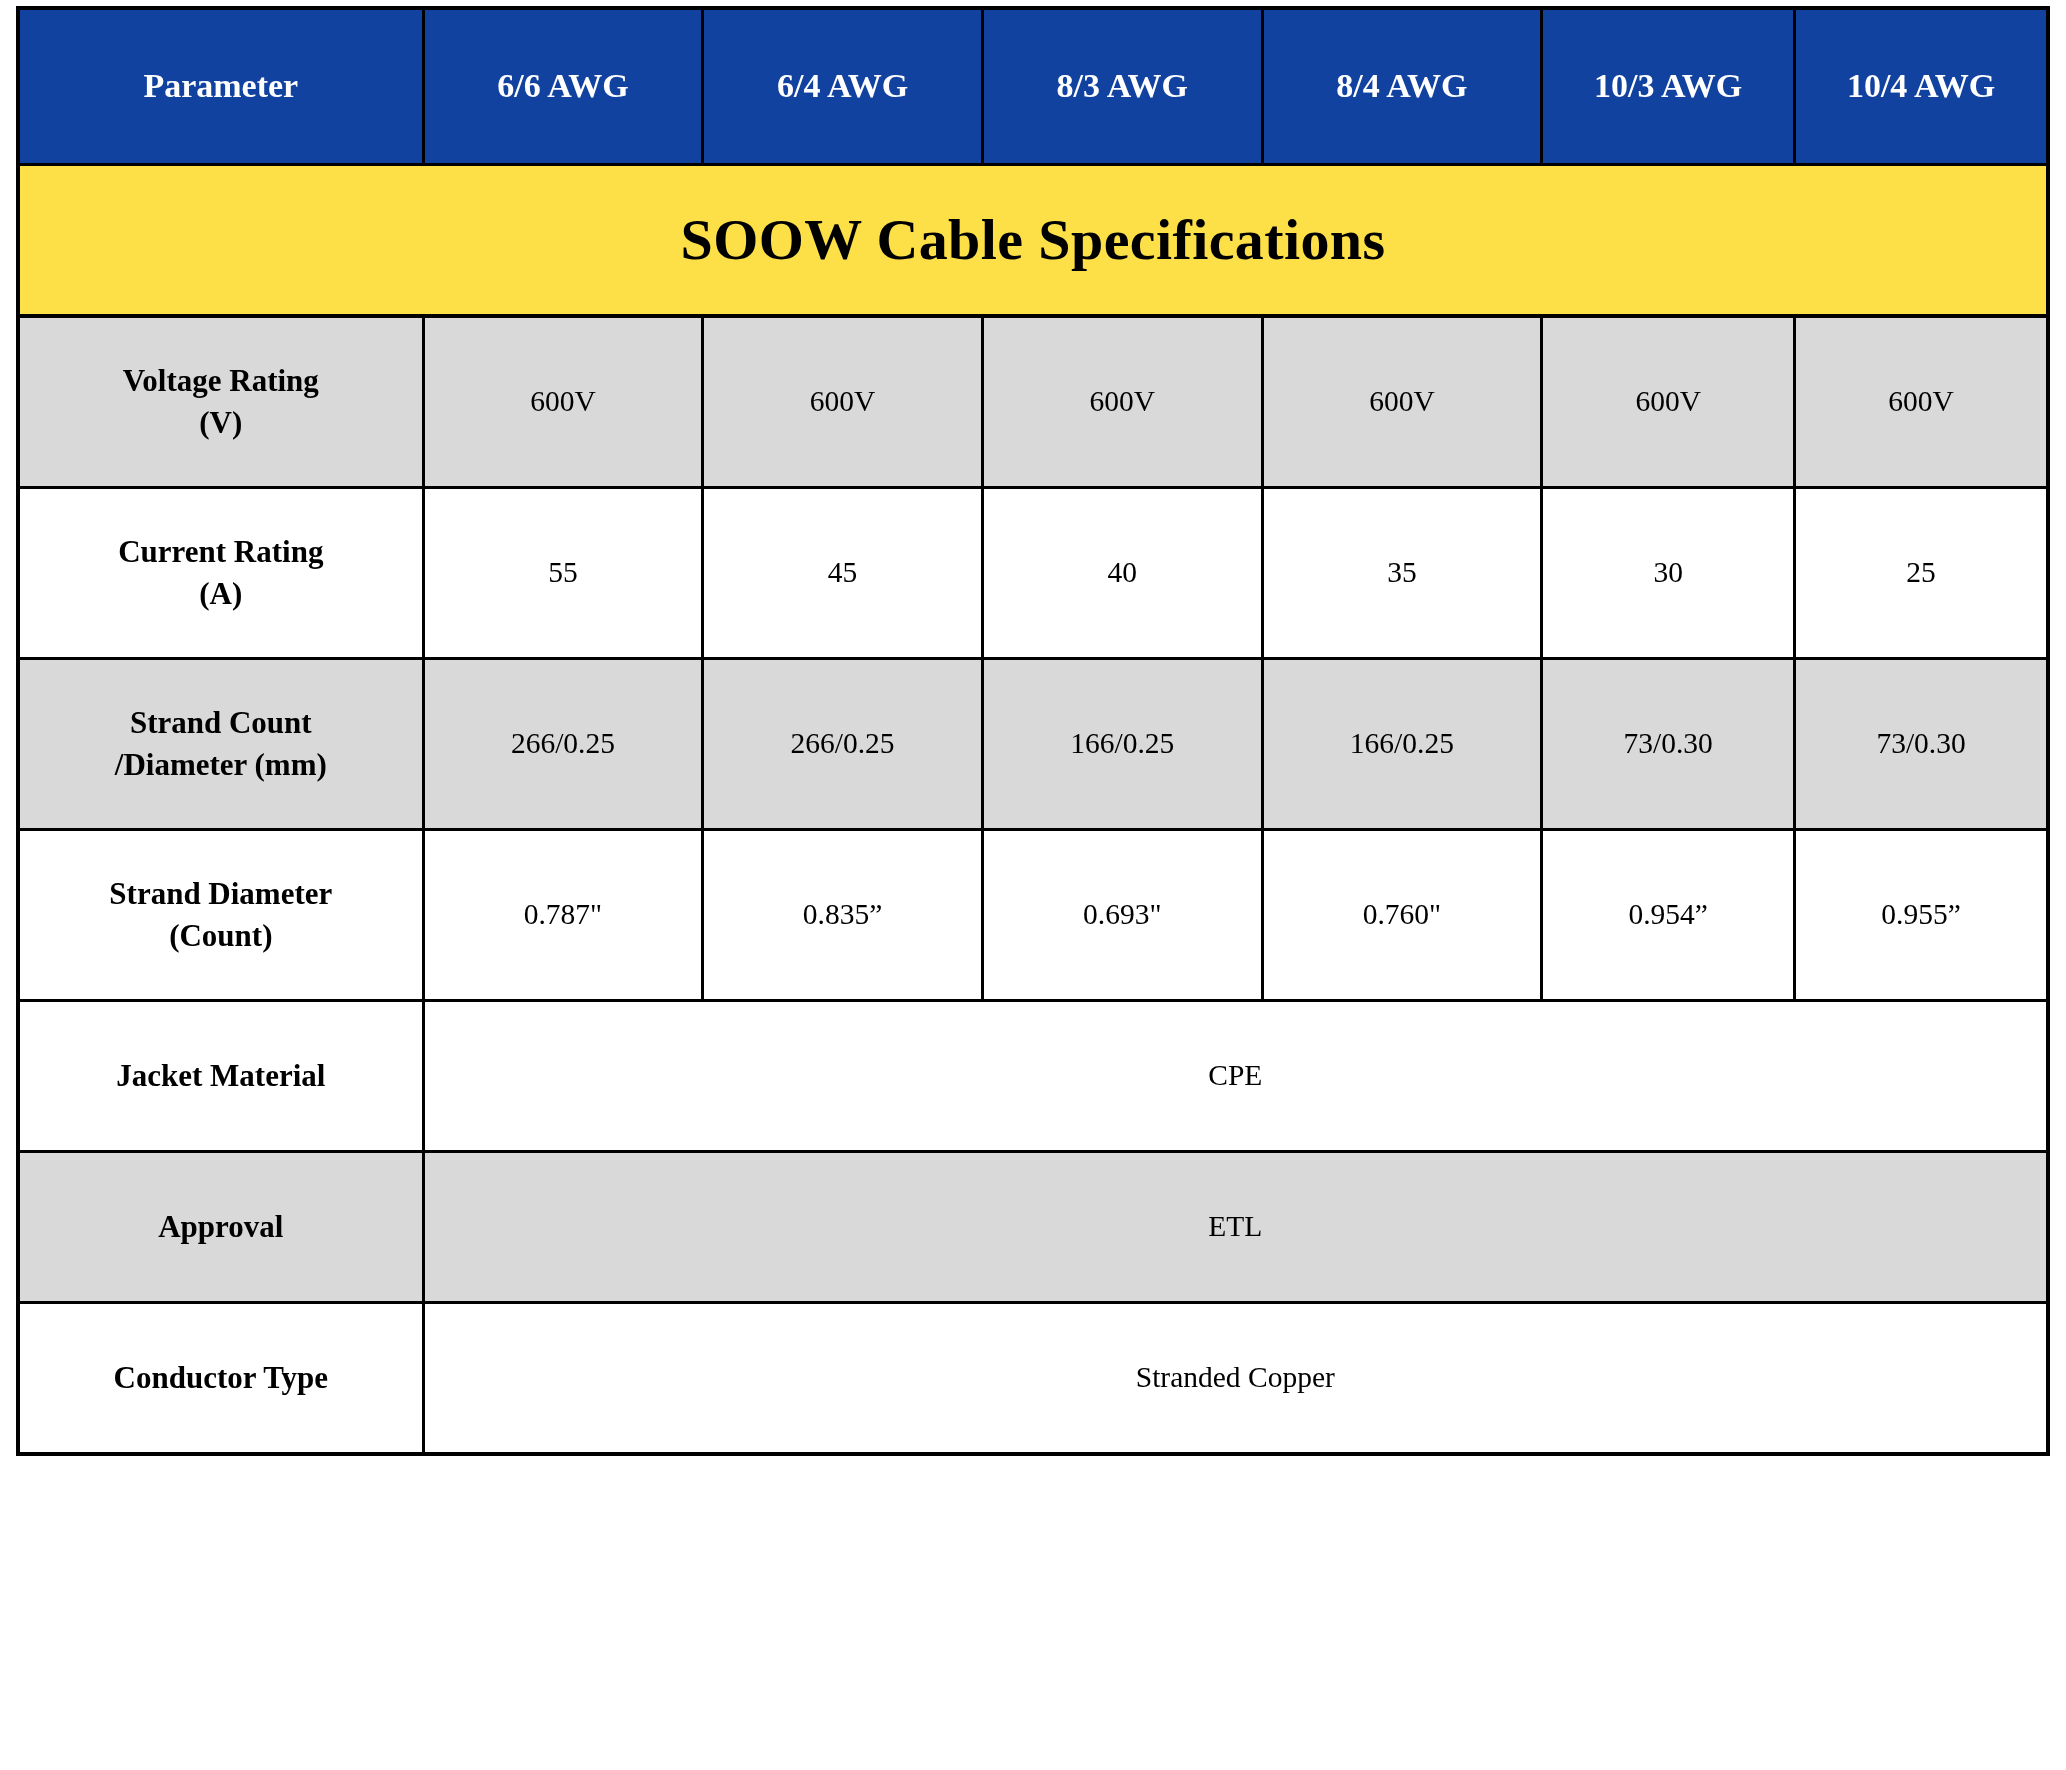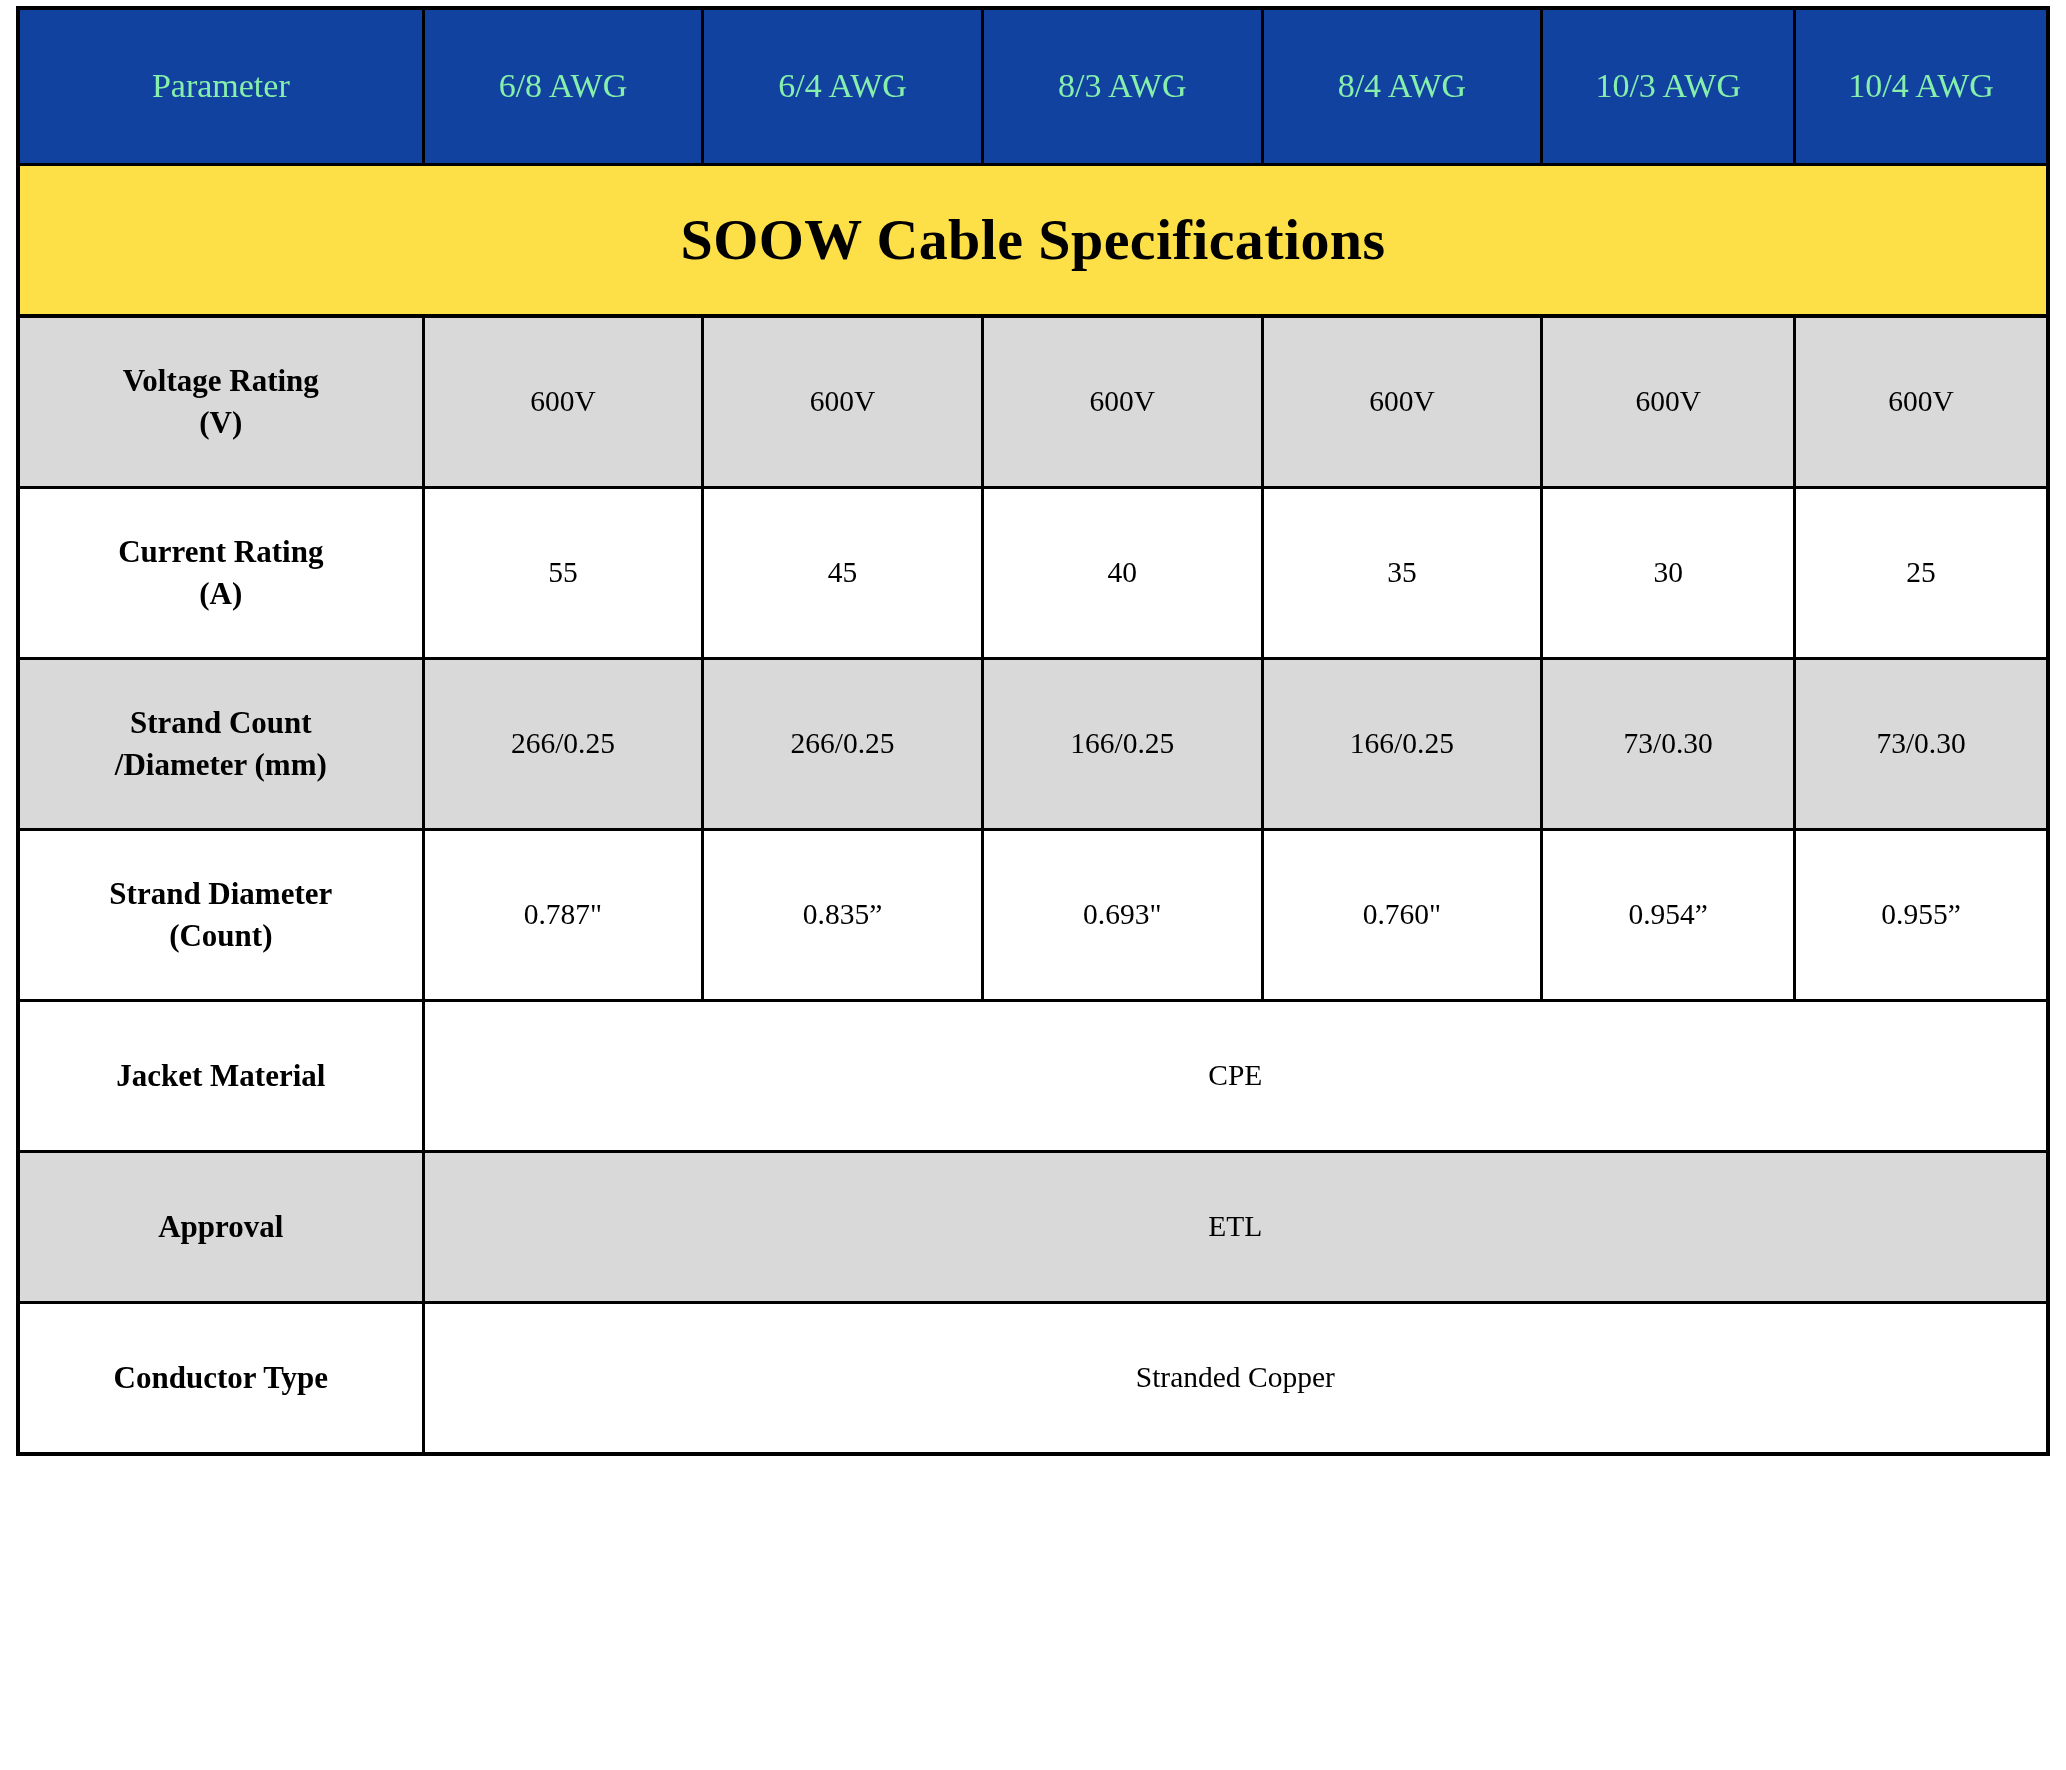--- a/index.html
+++ b/index.html
@@ -41,23 +41,23 @@
     background: #fde047;
   }
   .title-row td {
     border-left: none !important;
     border-right: none !important;
     border-top: none !important;
     border-bottom: 4.4px solid #000000 !important;
   }
   thead.head-row th {
     background: #12429f;
-    color: #86efac;
+    color: #ffffff;
     font-size: 34px;
-    font-weight: normal;
+    font-weight: bold;
     height: 153px;
   }
   td.param {
     font-weight: bold;
     font-size: 31px;
     line-height: 1.35;
   }
   td.val {
     font-size: 29.5px;
     font-weight: normal;
@@ -79,21 +79,21 @@
 <div class="sheet">
   <table class="spec">
     <tbody>
         <tr class="title-row">
       <td class="title-cell" colspan="7">SOOW Cable Specifications</td>
     </tr>
     </tbody>
       <thead class="head-row">
       <tr>
         <th style="width:22.5%">Parameter</th>
-        <th style="width:15.5%">6/8 AWG</th>
+        <th style="width:15.5%">6/6 AWG</th>
         <th style="width:15.5%">6/4 AWG</th>
         <th style="width:15.5%">8/3 AWG</th>
         <th style="width:15.5%">8/4 AWG</th>
         <th style="width:14%">10/3 AWG</th>
         <th style="width:14%">10/4 AWG</th>
       </tr>
     </thead>
     <tbody>
 
       <tr class="shaded r-tall">

